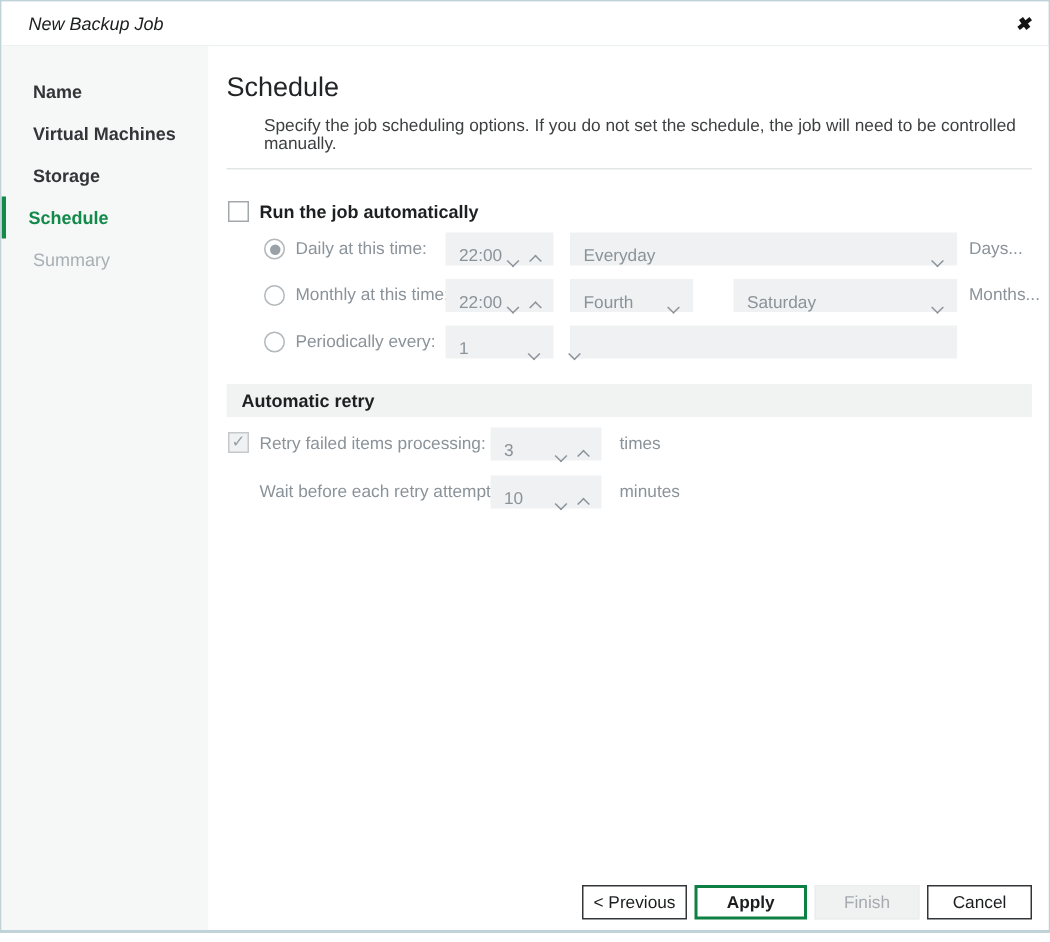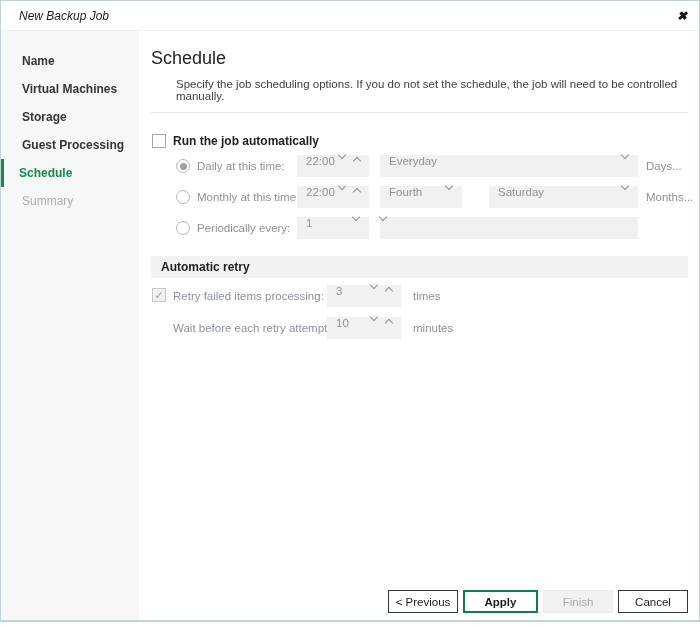--- a/index.html
+++ b/index.html
@@ -91,21 +91,21 @@
   }
   .gray-lbl {
     position: absolute; top: 0; line-height: 28px;
     font-size: 11.5px; color: #8b939a; white-space: nowrap;
   }
   .opt-row .gray-lbl.opt-label { left: 46px; }
 
   .box {
     position: absolute; top: 3px; height: 22px;
     background: #eff1f2; color: #8b939a; font-size: 11.5px;
-    display: flex; align-items: flex-start;
+    display: flex; align-items: flex-end;
   }
   .box .val { flex: 1; padding-left: 9px; white-space: nowrap; }
   .chv {
     display: inline-block; width: 6px; height: 6px;
     border-right: 1.2px solid #8b939a; border-bottom: 1.2px solid #8b939a;
     flex: 0 0 auto;
   }
   .chv-d { transform: rotate(45deg); margin-top: -3px; }
   .chv-u { transform: rotate(225deg); margin-top: 3px; }
   .spinner { width: 72px; left: 146px; }
@@ -154,21 +154,20 @@
     <span class="title">New Backup Job</span>
     <span class="close">✖</span>
   </div>
 
   <div class="body">
 
     <div class="sidebar">
       <div class="step">Name</div>
       <div class="step">Virtual Machines</div>
       <div class="step">Storage</div>
-      <div class="step">Guest Processing</div>
       <div class="step active">Schedule</div>
       <div class="step disabled">Summary</div>
     </div>
 
     <div class="content">
 
       <div class="page-title">Schedule</div>
       <div class="page-desc">Specify the job scheduling options. If you do not set the schedule, the job will need to be controlled manually.</div>
       <div class="divider"></div>
 

